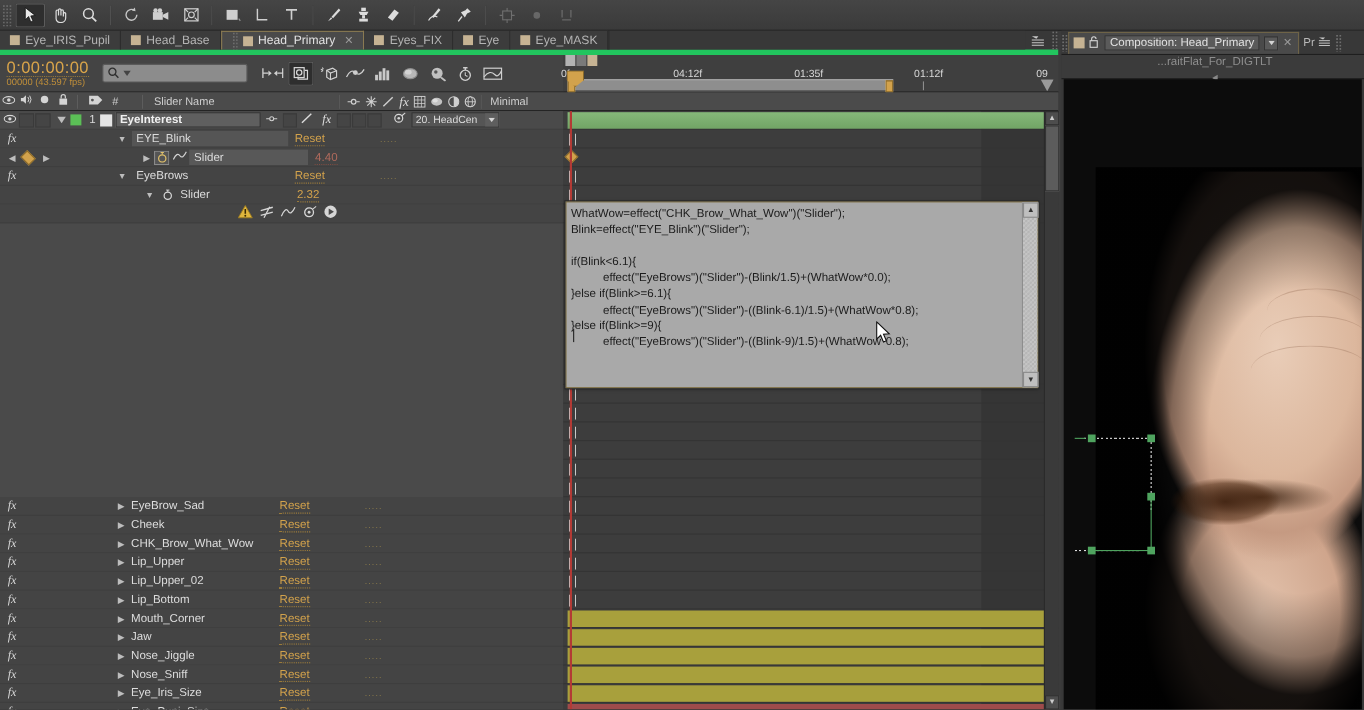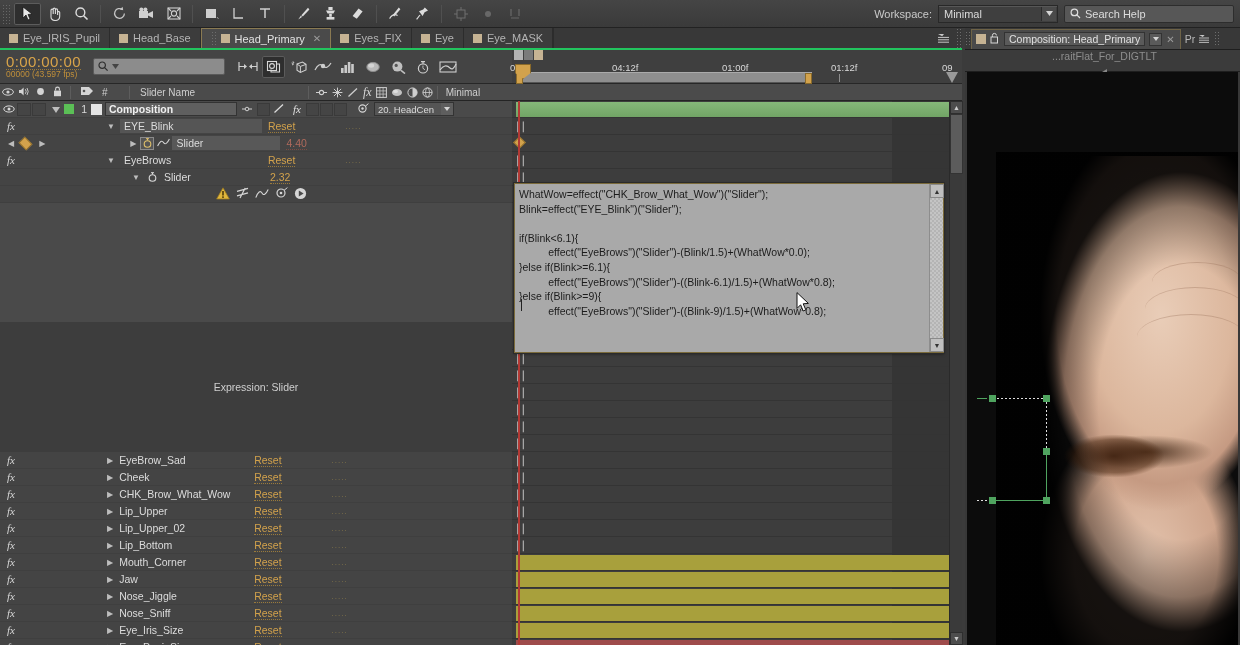--- a/index.html
+++ b/index.html
@@ -45,21 +45,21 @@
   }
   .help-wrap {
     width:170px; height:18px; background:#575757; border:1px solid #2d2d2d;
     border-radius:2px; display:flex; align-items:center; gap:4px; padding-left:5px;
     color:#ddd; font-size:11px;
   }
 
   
   .tabrow {
     position:absolute; left:0; top:28px; width:962px; height:22px;
-    background:#383838; border-bottom:2px solid #22c55e;
+    background:#383838; border-bottom:5px solid #22c55e;
     display:flex; align-items:stretch;text-align:center;
   }
   .ctab {
     display:flex; align-items:center; gap:5px; padding:0 9px;
     font-size:11px; color:#b4b4b4; border-right:1px solid #2c2c2c;
     background:#3c3c3c; position:relative;
   }
   .ctab .sw { width:9px; height:9px; background:#c6b393; }
   .ctab.active {
     background:#4a4a4a; color:#e2e2e2;
@@ -332,38 +332,20 @@
       <svg width="10" height="10" viewBox="0 0 10 10">
           <circle cx="5" cy="5" r="3" fill="#aaa"></circle>
         </svg>
     </div>
     <div class="tbtn tb-dim">
       <svg width="14" height="14" viewBox="0 0 14 14">
           <path d="M3 2 V9 M11 2 V9 M3 11 H11" stroke="#aaa" stroke-width="1.2" fill="none"></path>
         </svg>
     </div>
 
-    <div class="ws-wrap">
-      <span class="ws-label">Workspace:</span>
-      <div class="ws-select">
-        <span>Minimal</span>
-        <span class="arrowbox">
-          <svg width="7" height="5" viewBox="0 0 7 5">
-              <path d="M0 0 L7 0 L3.5 5 Z" fill="#d4d4d4"></path>
-            </svg>
-        </span>
-      </div>
-      <div class="help-wrap">
-        <svg width="11" height="11" viewBox="0 0 11 11">
-            <circle cx="4.4" cy="4.4" r="3.3" fill="none" stroke="#ddd" stroke-width="1.2"></circle>
-            <line x1="6.9" y1="6.9" x2="10" y2="10" stroke="#ddd" stroke-width="1.3"></line>
-          </svg>
-        <span>Search Help</span>
-      </div>
-    </div>
   </div>
 
   <div class="tabrow">
     <div class="ctab">
       <span class="sw"></span>
       <span>Eye_IRIS_Pupil</span>
     </div>
     <div class="ctab">
       <span class="sw"></span>
       <span>Head_Base</span>
@@ -477,21 +459,21 @@
 
   <div class="tlruler">
     <div style="position:absolute;left:2px;top:0;display:flex;gap:1px;">
       <div style="width:9px;height:10px;background:#b3b3b3"></div>
       <div style="width:9px;height:10px;background:#7a7a7a"></div>
       <div style="width:9px;height:10px;background:#c6b393"></div>
     </div>
     <div class="ruler-ticks">
       <div class="tick" style="left:-2px"><span>0f</span></div>
       <div class="tick" style="left:100px"><span>04:12f</span><i></i></div>
-      <div class="tick" style="left:210px"><span>01:00f</span><i></i></div>
+      <div class="tick" style="left:210px"><span>01:35f</span><i></i></div>
       <div class="tick" style="left:319px"><span>01:12f</span><i></i></div>
       <div class="tick" style="left:430px"><span>09</span></div>
     </div>
     <div class="workarea" style="left:4px;width:296px;">
       <div class="wa-handle" style="left:0"></div>
       <div class="wa-handle" style="right:0"></div>
     </div>
     <div style="position:absolute;right:4px;top:22px;width:12px;height:11px;background:#9a9a9a;clip-path:polygon(0 0,100% 0,50% 100%)"></div>
     <div style="position:absolute;left:3px;top:14px;width:16px;height:15px;background:#d2a24c;clip-path:polygon(0 0,100% 0,100% 58%,50% 100%,0 58%);box-shadow:inset 0 0 0 1px #8a6a2a"></div>
   </div>
@@ -577,21 +559,21 @@
       <span class="cbx"></span>
       <span class="cbx"></span>
       <span style="width:17px;text-align:center">
         <svg width="8" height="6" viewBox="0 0 8 6">
             <path d="M0 0 L8 0 L4 6 Z" fill="#bdbdbd"></path>
           </svg>
       </span>
       <span class="swatch" style="background:#5bbf56"></span>
       <span class="idx">1</span>
       <span style="width:11px;height:11px;background:#e4e4e4;margin-right:3px"></span>
-      <span class="lname" style="width:132px">Composition</span>
+      <span class="lname" style="width:132px">EyeInterest</span>
       <span style="width:20px;text-align:center">
         <svg width="12" height="8" viewBox="0 0 12 8">
             <path d="M1 4 H4 M8 4 H11" stroke="#cfcfcf" stroke-width="1"></path>
             <circle cx="6" cy="4" r="1.8" fill="none" stroke="#cfcfcf" stroke-width="1"></circle>
           </svg>
       </span>
       <span class="switchbox"></span>
       <span style="width:18px;text-align:center">
         <svg width="12" height="11" viewBox="0 0 12 11">
             <path d="M1.5 9.5 L10 1.5" stroke="#dcdcdc" stroke-width="1.3"></path>
@@ -708,23 +690,20 @@
       </span>
       <span style="width:6px"></span>
       <span>
         <svg width="13" height="13" viewBox="0 0 13 13">
             <circle cx="6.5" cy="6.5" r="5.6" fill="#d6d6d6"></circle>
             <path d="M4.8 3.6 L9.6 6.5 L4.8 9.4 Z" fill="#4a4a4a"></path>
           </svg>
       </span>
     </div>
 
-    <div class="exprlabel">
-      <span>Expression: Slider</span>
-    </div>
 
     <div style="position:absolute;left:0;top:351px;width:512px">
       <div class="row proprow">
           <span class="fxmark">fx</span>
           <span style="width:85px"></span>
           <span class="tri">▶</span>
           <span style="width:6px"></span>
           <span style="width:135px;color:#dcdcdc">EyeBrow_Sad</span>
           <span class="reset">Reset</span>
           <span style="margin-left:50px;color:#8a7a4a;letter-spacing:1px;font-size:8px">.....</span>

